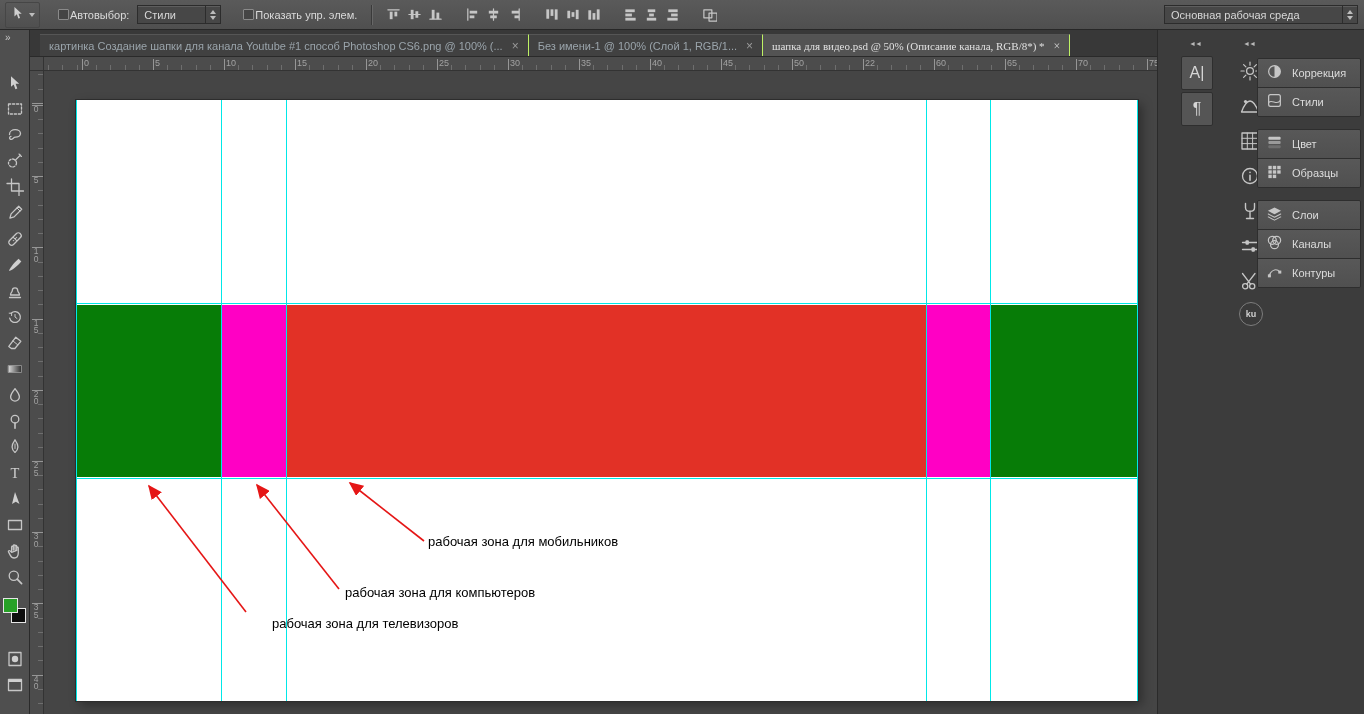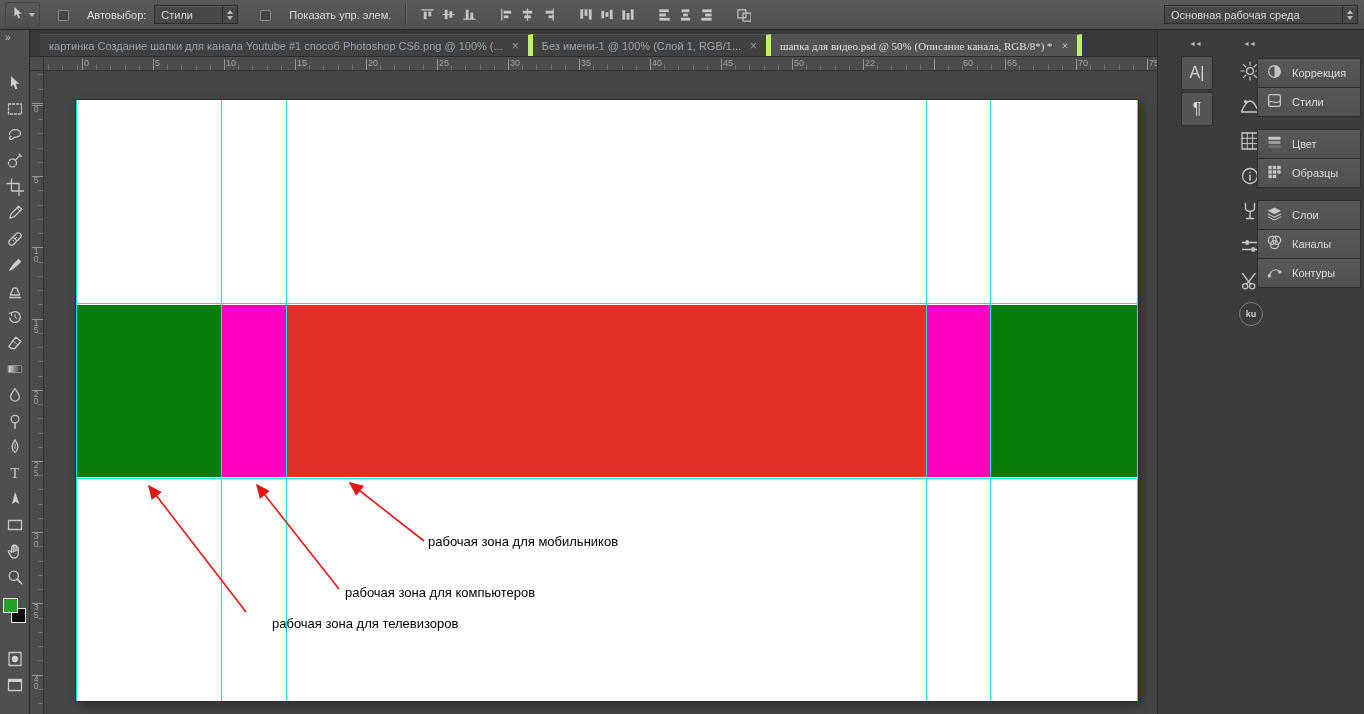--- a/index.html
+++ b/index.html
@@ -13,41 +13,41 @@
   
   .options-bar{
     position:absolute;left:0;top:0;width:1364px;height:30px;
     background:linear-gradient(#5a5a5a,#4f4f4f);
     border-bottom:1px solid #272727;
     display:flex;align-items:center;box-sizing:border-box;
   }
   .tool-chip{display:flex;align-items:center;gap:3px;margin-left:5px;padding:2px 4px;border:1px solid #464646;border-radius:2px;}
   .tri-dn{width:0;height:0;border-left:3px solid transparent;border-right:3px solid transparent;border-top:4px solid #bdbdbd;}
   .tri-up{width:0;height:0;border-left:3px solid transparent;border-right:3px solid transparent;border-bottom:4px solid #bdbdbd;}
-  .opt-group{display:flex;align-items:flex-end;gap:18px;margin-left:18px;}
+  .opt-group{display:flex;align-items:flex-start;gap:1px;margin-left:18px;}
   .cb{width:11px;height:11px;background:#454545;border:1px solid #8a8a8a;border-radius:1px;box-sizing:border-box;}
   .opt-label{font-size:11px;color:#dadada;}
   .combo{height:19px;background:#474747;border:1px solid #2c2c2c;box-shadow:inset 0 1px 0 #5e5e5e;
     color:#d8d8d8;font-size:11px;display:flex;align-items:center;padding:0 0 0 6px;box-sizing:border-box;}
   .combo .spin{margin-left:auto;width:14px;height:100%;border-left:1px solid #2c2c2c;
     display:flex;flex-direction:column;align-items:center;justify-content:center;gap:2px;}
   .vsep{width:1px;height:20px;background:#3a3a3a;border-right:1px solid #676767;margin-left:14px;}
   #align-icons{display:flex;align-items:center;gap:4px;margin-left:12px;}
   .opt-icon{width:17px;height:19px;display:flex;align-items:center;justify-content:center;border-radius:2px;}
   .grp-gap{width:12px;}
   .workspace{margin-left:auto;margin-right:6px;width:194px;}
 
   
   .tab-strip{
     position:absolute;left:30px;top:30px;width:1127px;height:27px;
     background:#383838;border-bottom:1px solid #2a2a2a;box-sizing:border-box;
     display:flex;align-items:flex-end;padding-left:10px;
   }
   .tab{height:21px;display:flex;align-items:center;background:#414141;color:#9aa4ab;
-    font-size:11px;padding:0 9px;border-right:5px solid #bef264;border-top:1px solid #555;
+    font-size:11px;padding:0 9px;border-right:1px solid #bef264;border-top:1px solid #555;
     white-space:nowrap;overflow:hidden;max-width:505px;}
   .tab.active{background:#535353;color:#e0e0e0;font-family:Liberation Serif, serif;}
   .tab-title{overflow:hidden;text-overflow:ellipsis;}
   .tab-close{margin-left:9px;color:#9a9a9a;font-size:12px;line-height:1;}
   .tab.active .tab-close{color:#cfcfcf;}
 
   
   .left-dock{
     position:absolute;left:0;top:30px;width:30px;height:684px;
     background:#4f4f4f;border-right:1px solid #2a2a2a;box-sizing:border-box;
@@ -411,21 +411,21 @@
     <span class="hlab" style="left: 182px;">10</span>
     <span class="hlab" style="left: 253px;">15</span>
     <span class="hlab" style="left: 324px;">20</span>
     <span class="hlab" style="left: 395px;">25</span>
     <span class="hlab" style="left: 466px;">30</span>
     <span class="hlab" style="left: 537px;">35</span>
     <span class="hlab" style="left: 608px;">40</span>
     <span class="hlab" style="left: 679px;">45</span>
     <span class="hlab" style="left: 750px;">50</span>
     <span class="hlab" style="left: 821px;">22</span>
-    <span class="hlab" style="left: 919px; text-align: right;">60</span>
+    <span class="hlab" style="left: 892px; text-align: right;">60</span>
     <span class="hlab" style="left: 963px;">65</span>
     <span class="hlab" style="left: 1034px;">70</span>
     <span class="hlab" style="left: 1105px;">75</span>
   </div>
 <div class="vruler" id="vruler">
     <span class="vlab" style="top: 35px;">0</span>
     <span class="vlab" style="top: 106.2px;">5</span>
     <span class="vlab" style="top: 177.4px;">1
 0</span>
     <span class="vlab" style="top: 248.6px;">1

